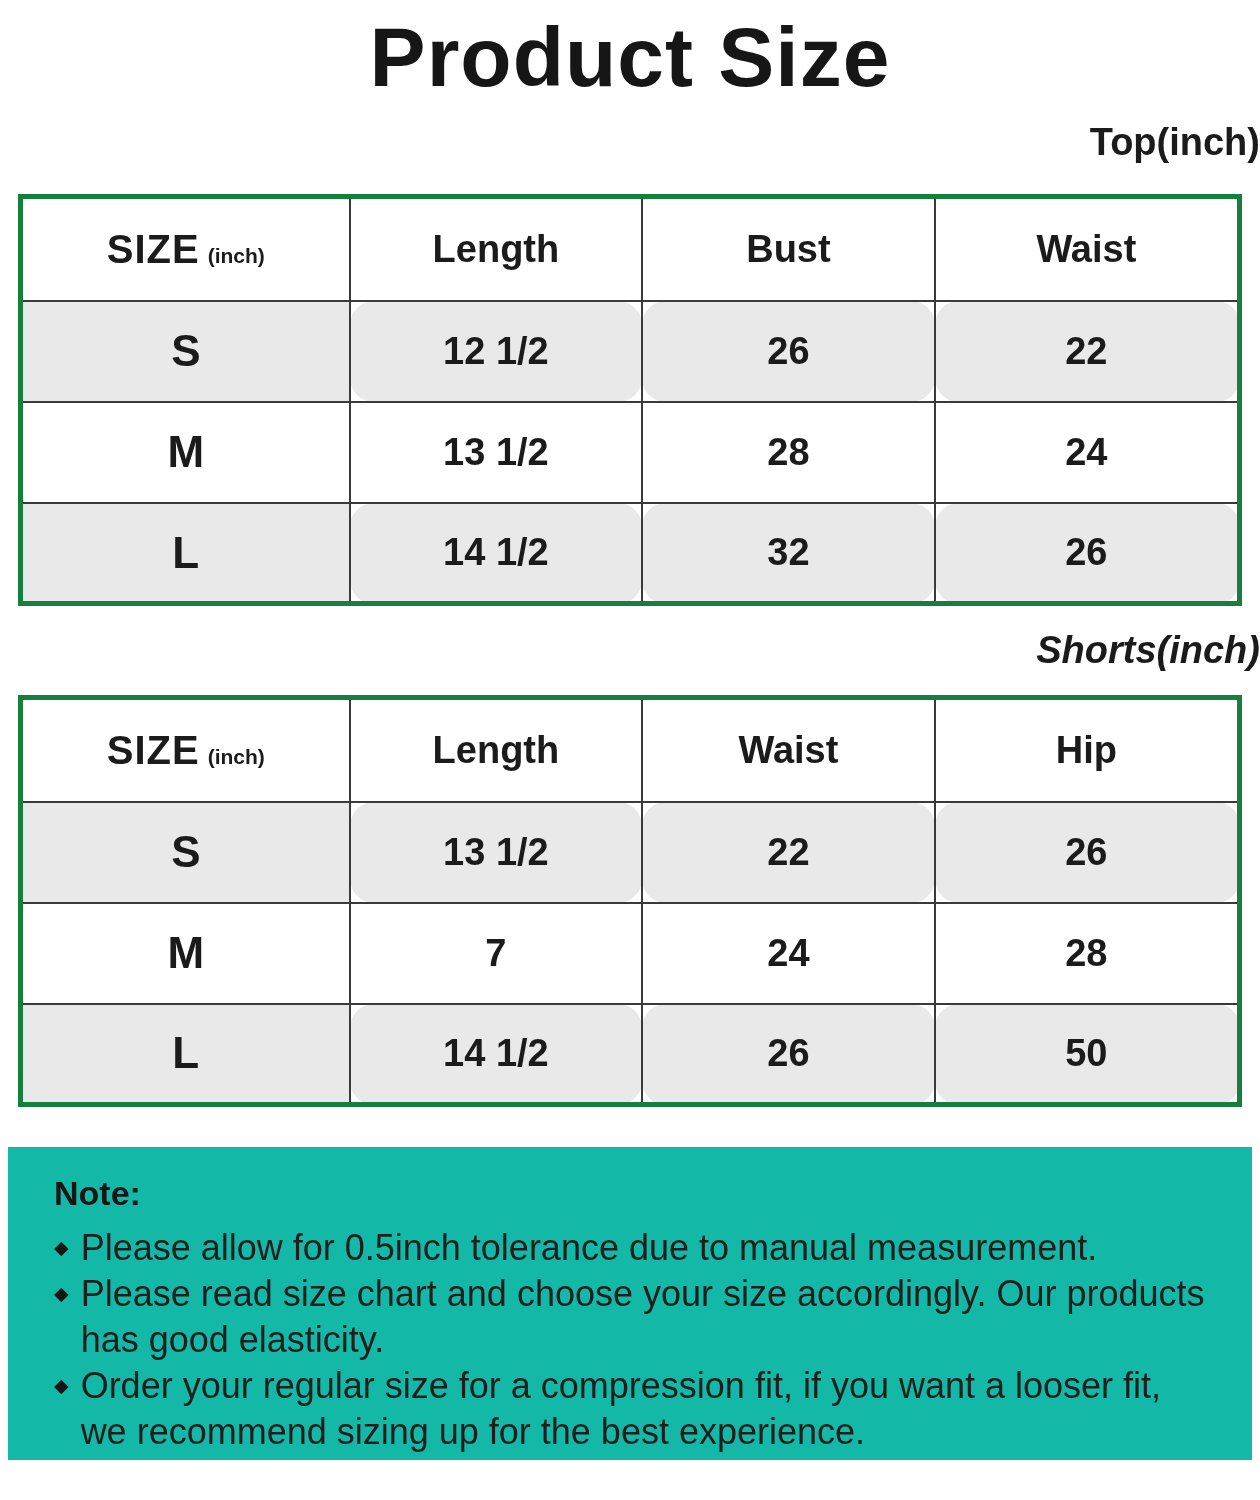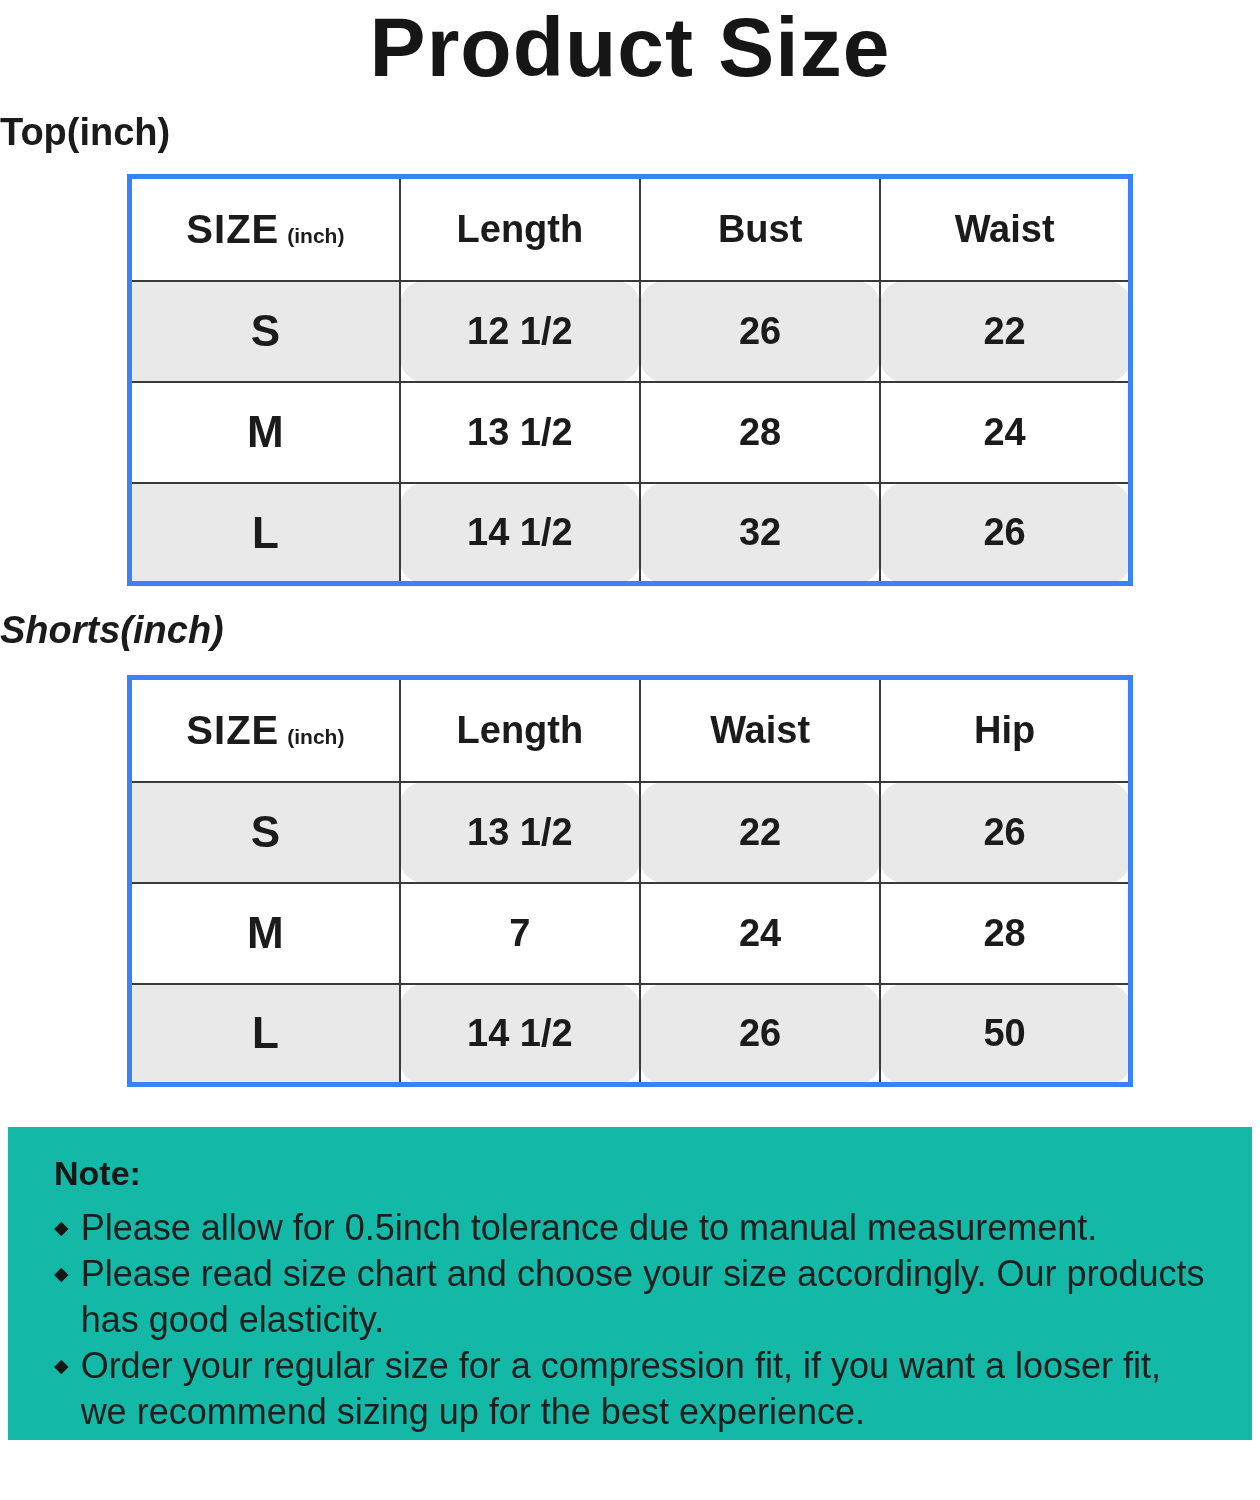--- a/index.html
+++ b/index.html
@@ -7,36 +7,36 @@
     margin: 0; padding: 0;
     width: 1260px; height: 1500px;
     background: #ffffff;
     font-family: "Liberation Sans", "DejaVu Sans", sans-serif;
     color: #1b1b1b;
     -webkit-font-smoothing: antialiased;
   }
   .page { width: 1260px; height: 1500px; overflow: hidden; }
 
   .page-title {
-    margin: 0; padding-top: 2px;
+    margin: 0; padding-top: 12px;
     font-size: 84px; line-height: 1.08;
     font-weight: 700; text-align: center;
     letter-spacing: 1px; color: #161616;
   }
 
   .table-caption {
     margin: 18px 0 0; font-size: 38px; line-height: 1.15;
-    font-weight: 700; text-align: left; color: #1b1b1b;
+    font-weight: 700; text-align: right; color: #1b1b1b;
   }
   .table-caption.second { margin-top: 23px; font-style: italic; }
 
   table.size-table {
-    width: 1006px; margin: 20px auto 0;
+    width: 1224px; margin: 30px auto 0;
     border-collapse: collapse; table-layout: fixed;
-    border: 5px solid #3b82f6;
+    border: 5px solid #15803d;
   }
   table.size-table.second { margin-top: 22px; }
   .size-table th, .size-table td {
     border: 2px solid #3a3a3a;
     text-align: center; vertical-align: middle;
     padding: 0;
   }
   .size-table thead tr { height: 104px; background: #ffffff; }
   .size-table tbody tr { height: 101px; }
   .size-table tbody tr.alt { background: #e9e9e9; }

